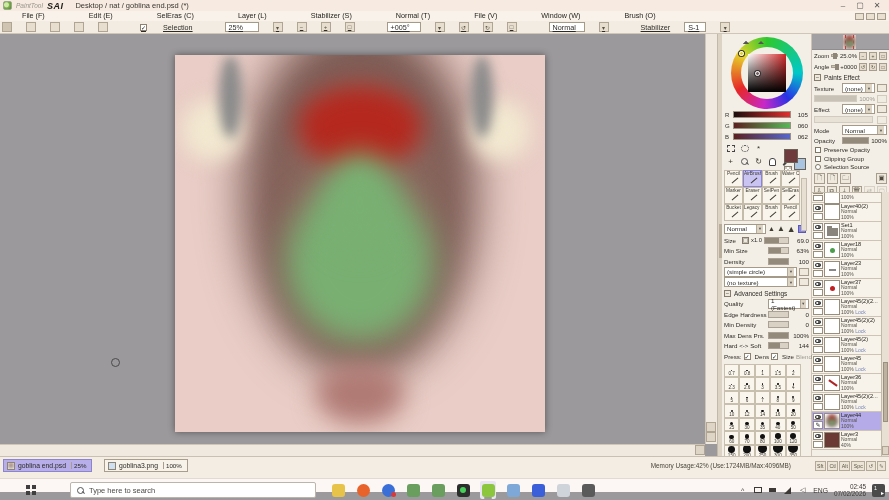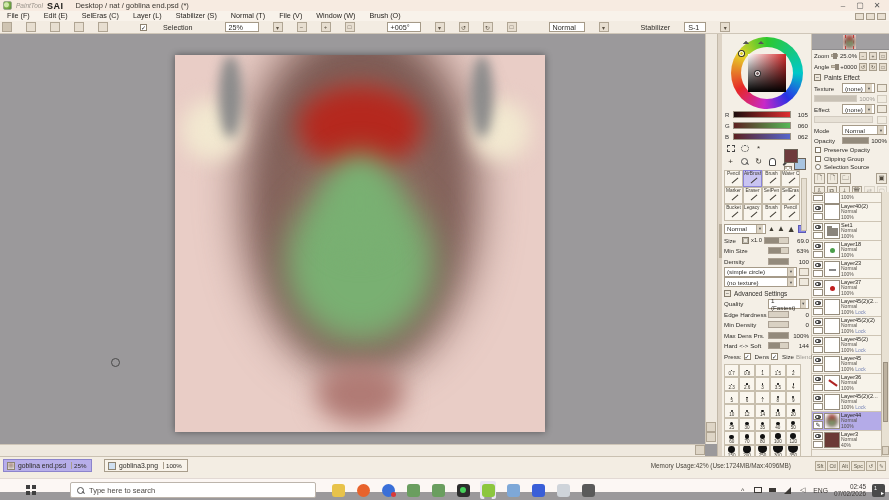--- a/index.html
+++ b/index.html
@@ -4,29 +4,29 @@
 <style>
   html,body{margin:0;padding:0;background:#777;}
   *{box-sizing:border-box;}
   #app{position:relative;width:889px;height:500px;overflow:hidden;background:#9b999b;
        font-family:"Liberation Sans",sans-serif;color:#2c2a26;-webkit-font-smoothing:antialiased;}
   .abs{position:absolute;}
   
   .titlebar{left:0;top:0;width:889px;height:11px;background:#f7ebe1;display:flex;align-items:center;gap:4px;padding:0 3px;font-size:7.5px;}
   .applogo{width:9px;height:9px;border-radius:2px;background:radial-gradient(circle at 35% 40%,#cfe8a8 0 2px,#7fb24a 3px,#4e7e2e 100%);border:1px solid #9aa98a;}
   .ptool{font-size:6.5px;color:#9a948c;font-style:italic;}
-  .sai{font-size:9px;font-weight:bold;color:#23211e;letter-spacing:.5px;}
+  .sai{font-size:9px;font-weight:bold;font-style:italic;color:#23211e;letter-spacing:.5px;}
   .wtitle{margin-left:8px;color:#3a3630;font-size:7.5px;}
   .wctrls{margin-left:auto;display:flex;gap:7px;color:#555;font-size:8px;padding-right:4px;}
   .wctrls span{width:10px;text-align:center;cursor:default;}
   .menubar{left:0;top:11px;width:889px;height:10px;background:#f8f2ea;display:flex;align-items:center;font-size:7.2px;color:#26231f;}
-  .menu-item{padding:0 7px;line-height:10px;}
+  .menu-item{padding:0 22px;line-height:10px;}
   .docctrls{margin-left:auto;display:flex;gap:2px;padding-right:3px;}
   .docctrls i{width:9px;height:7px;border:1px solid #a79c8a;background:#e9e0d2;}
-  .toolbar{left:0;top:21px;width:889px;height:13px;background:#f3ece2;border-bottom:1px solid #cfc6b8;display:flex;align-items:center;gap:14px;padding:0 2px;font-size:7.2px;}
+  .toolbar{left:0;top:21px;width:889px;height:13px;background:#f3ece2;border-bottom:1px solid #cfc6b8;display:flex;align-items:center;gap:14px;padding:0 2px;font-size:7.2px;text-decoration:underline;}
   .tbtn{width:10px;height:10px;border:1px solid #b0a593;background:#e7ded0;display:flex;align-items:center;justify-content:center;font-size:6px;color:#5c5244;}
   .tbtn.pressed{background:#cfc4b2;}
   .tfield{height:10px;border:1px solid #a59a88;background:#fff;padding:0 3px;display:flex;align-items:center;font-size:7.2px;}
   .tsep{width:4px;}
   .chk{width:7px;height:7px;border:1px solid #8d8270;background:#fff;display:inline-flex;align-items:center;justify-content:center;font-size:6px;color:#222;margin-right:2px;}
   
   #main{left:0;top:34px;width:889px;height:422px;}
   #canvasArea{left:0;top:0;width:705px;height:410px;background:#9b999b;overflow:hidden;}
   #artwork{left:175px;top:21px;width:370px;height:377px;background:#e9cdc6;overflow:hidden;box-shadow:0 0 7px rgba(0,0,0,.45);}
   .blob{position:absolute;border-radius:50%;}

